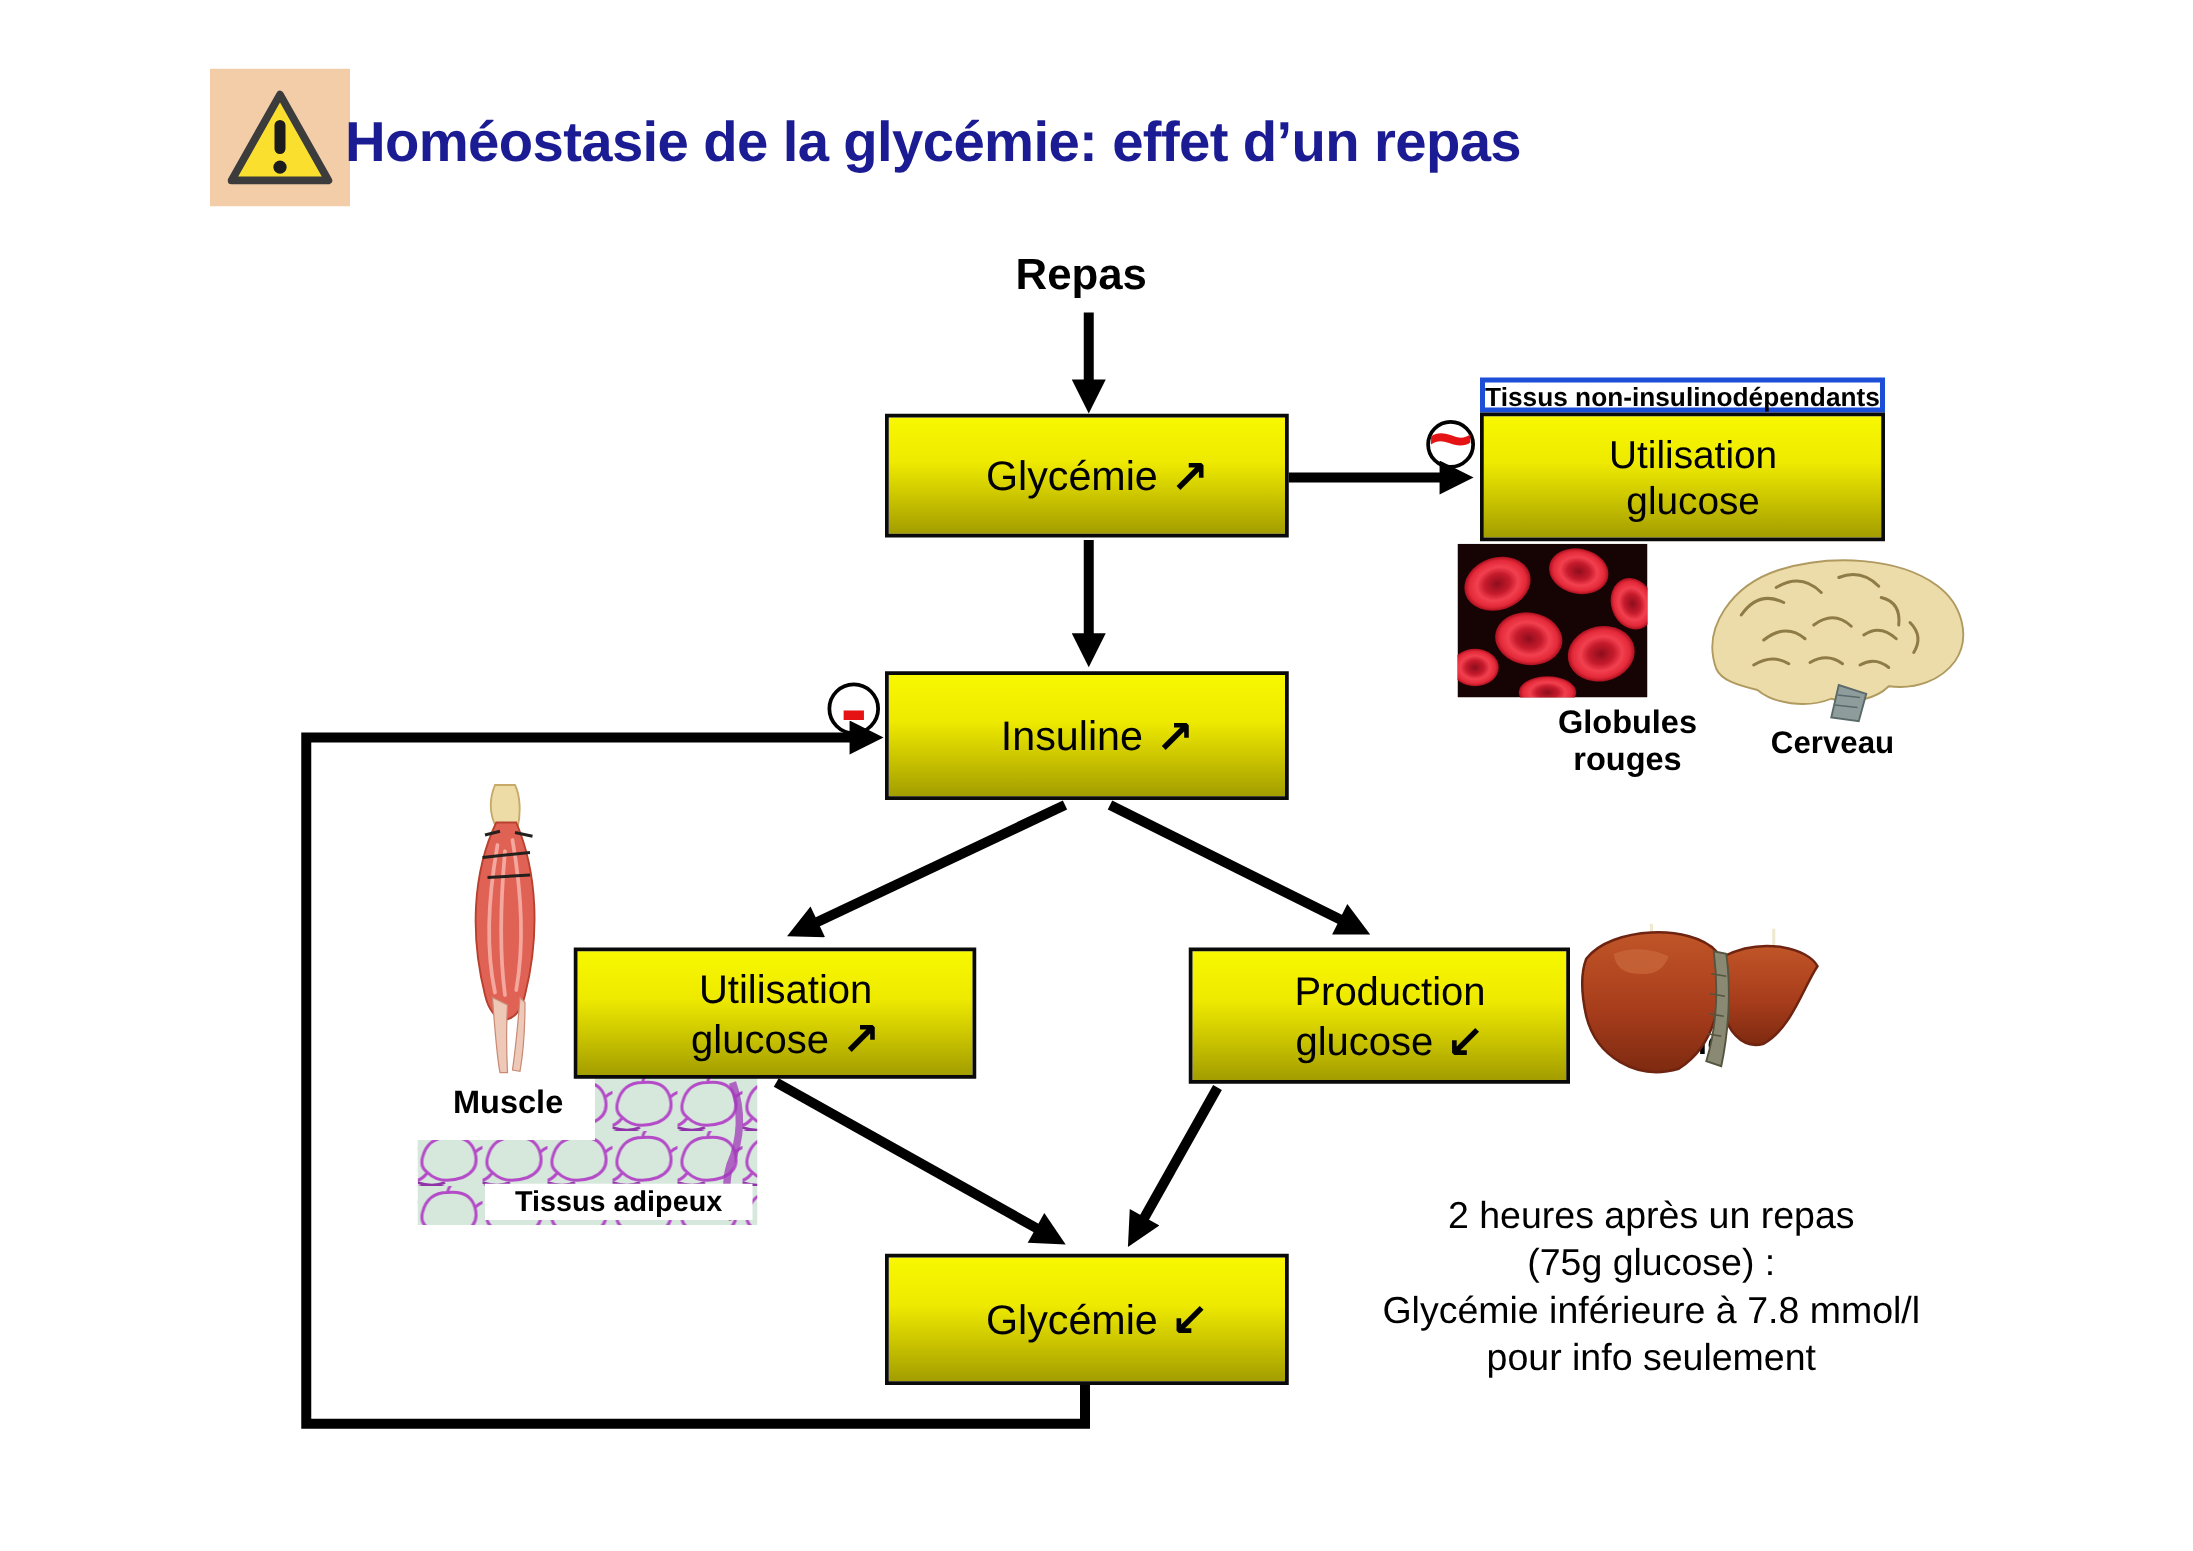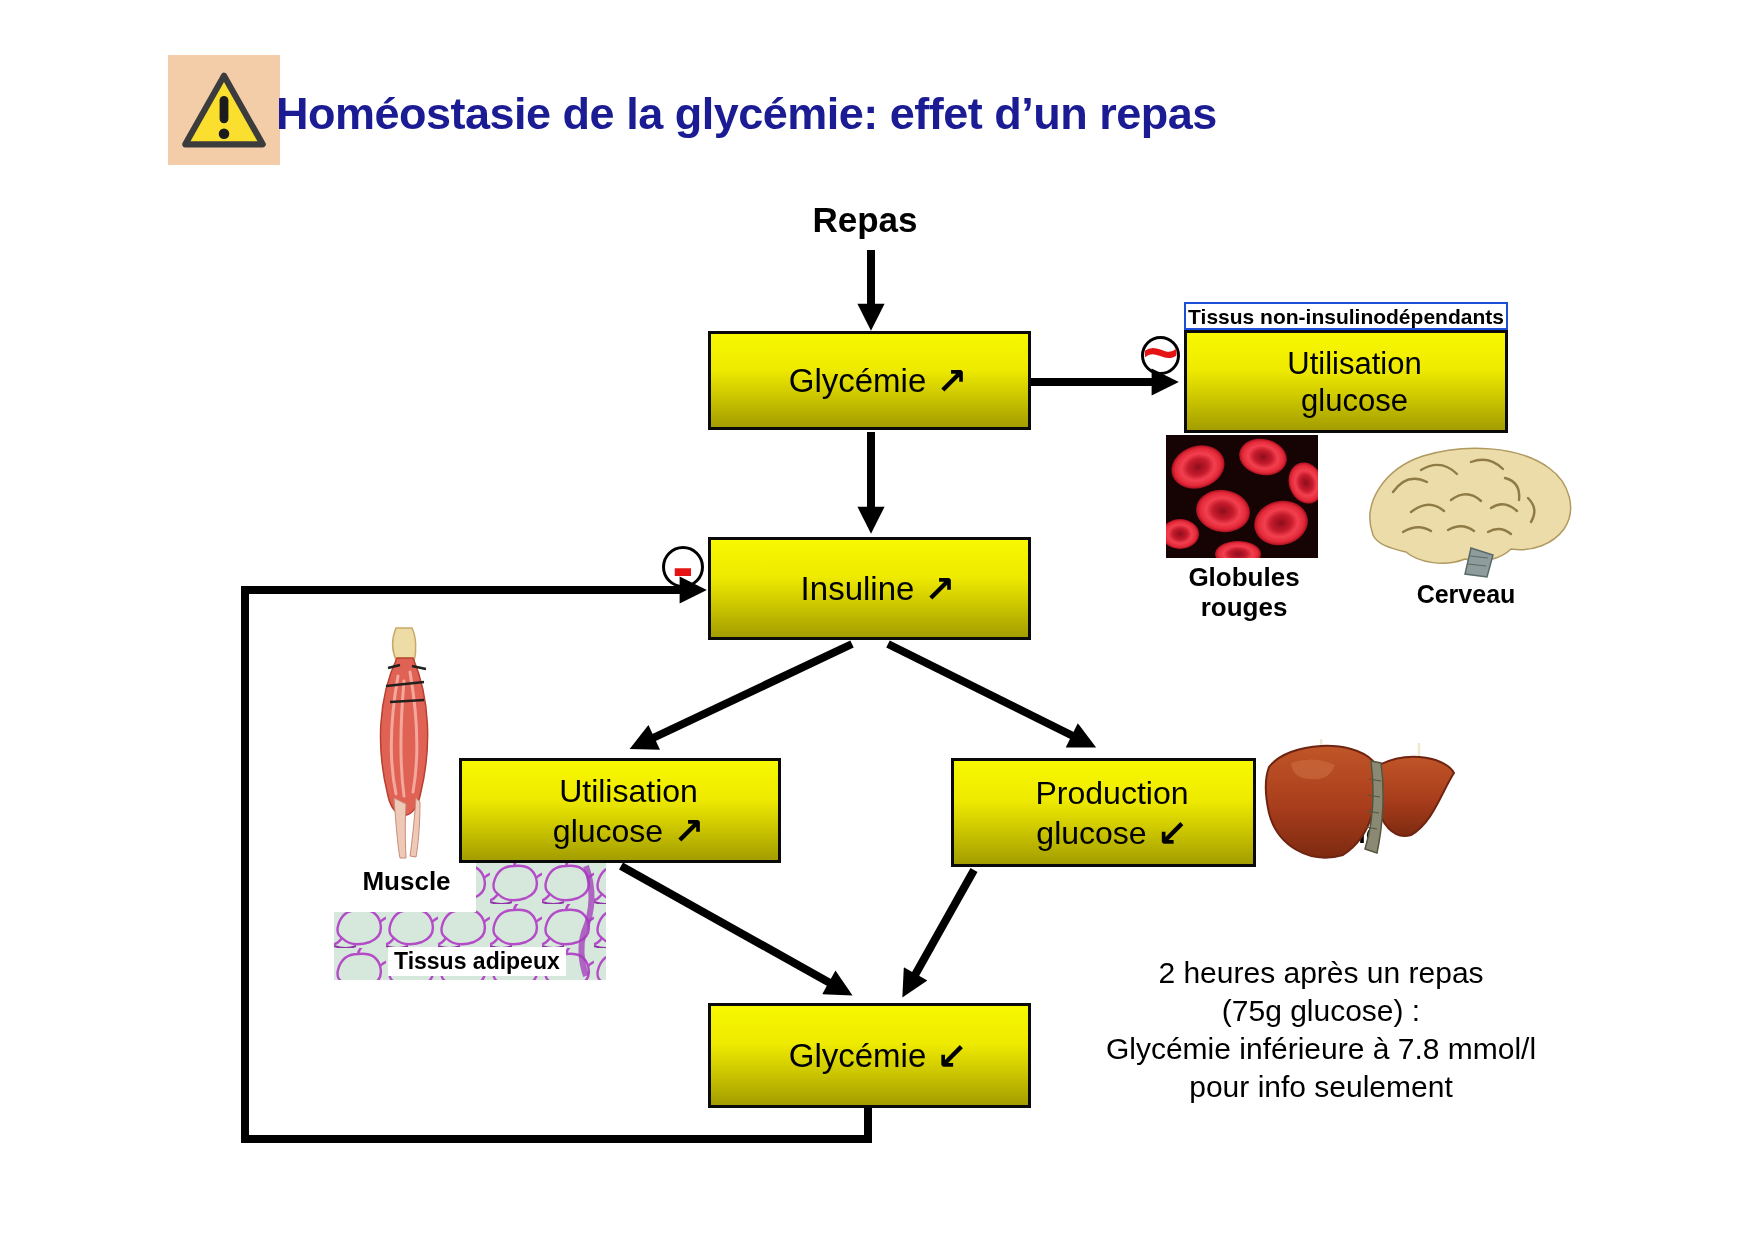--- a/index.html
+++ b/index.html
@@ -14,41 +14,41 @@
   
   #repas{left:729px;top:200px;width:200px;text-align:center;font-size:35px;font-weight:bold;}
   .ybox{box-sizing:border-box;border:3px solid #0a0a0a;
         background:linear-gradient(180deg,var(--box_grad_top,#f8f800) 0%,#eeea00 38%,#cfc900 65%,var(--box_grad_bottom,#a39d00) 100%);
         display:flex;flex-direction:column;align-items:center;justify-content:center;
         font-size:33px;line-height:38px;text-align:center;padding-left:17px;}
   .ybox .row{display:flex;align-items:center;justify-content:center;}
   .ar{font-weight:bold;font-size:37px;margin-left:10px;position:relative;top:1px;
       font-family:"DejaVu Sans",sans-serif;}
   #box-glycemie-up{left:672px;top:331px;width:323px;height:99px;}
-  #banner{left:1148px;top:302px;width:324px;height:28px;box-sizing:border-box;border:2px solid #1d4ed8;
+  #banner{left:1148px;top:302px;width:324px;height:28px;box-sizing:border-box;border:4px solid #1d4ed8;
           background:#fff;font-size:21px;font-weight:bold;text-align:center;line-height:25px;}
   #box-util-nid{left:1148px;top:330px;width:324px;height:103px;font-size:31px;line-height:37px;}
   #box-insuline{left:672px;top:537px;width:323px;height:103px;}
   #box-util-left{left:423px;top:758px;width:322px;height:105px;font-size:32px;line-height:40px;}
   #box-production{left:915px;top:758px;width:305px;height:109px;font-size:32px;line-height:40px;}
   #box-glycemie-down{left:672px;top:1003px;width:323px;height:105px;}
   .sign-circle{box-sizing:border-box;border-radius:50%;border:3px solid #000;background:#fff;
                display:flex;align-items:center;justify-content:center;z-index:5;}
   #circle-approx{left:1105px;top:336px;width:39px;height:39px;}
   #circle-approx .sg{color:var(--accent_red,#e51313);font-weight:bold;font-size:62px;line-height:0;
                      position:relative;top:-4px;}
   #circle-minus{left:626px;top:546px;width:42px;height:42px;}
   #circle-minus .sg{color:var(--accent_red,#e51313);font-weight:bold;font-size:64px;line-height:0;}
   
   .caption{font-weight:bold;text-align:center;color:#000;}
-  #cap-globules{left:1120px;top:562px;width:176px;font-size:26px;line-height:30px;}
+  #cap-globules{left:1178px;top:562px;width:176px;font-size:26px;line-height:30px;}
   #cap-cerveau{left:1317px;top:580px;width:226px;font-size:25px;}
   #cap-muscle{left:318px;top:866px;width:105px;font-size:26px;}
   #cap-foie{left:1264px;top:819px;width:106px;font-size:27px;}
-  #cap-adipeux{left:352px;top:947px;background:#fff;padding:1px 6px;font-size:23px;font-weight:bold;z-index:4;}
+  #cap-adipeux{left:352px;top:947px;background:#fff;padding:1px 24px;font-size:23px;font-weight:bold;z-index:4;}
   
   #note{left:995px;top:954px;width:580px;text-align:center;
         font-size:30px;line-height:38px;}
   
   #connectors{left:0;top:0;z-index:6;pointer-events:none;}
   .imgsvg{z-index:1;}
   .boxz{z-index:3;}
 </style>
 </head>
 <body>

